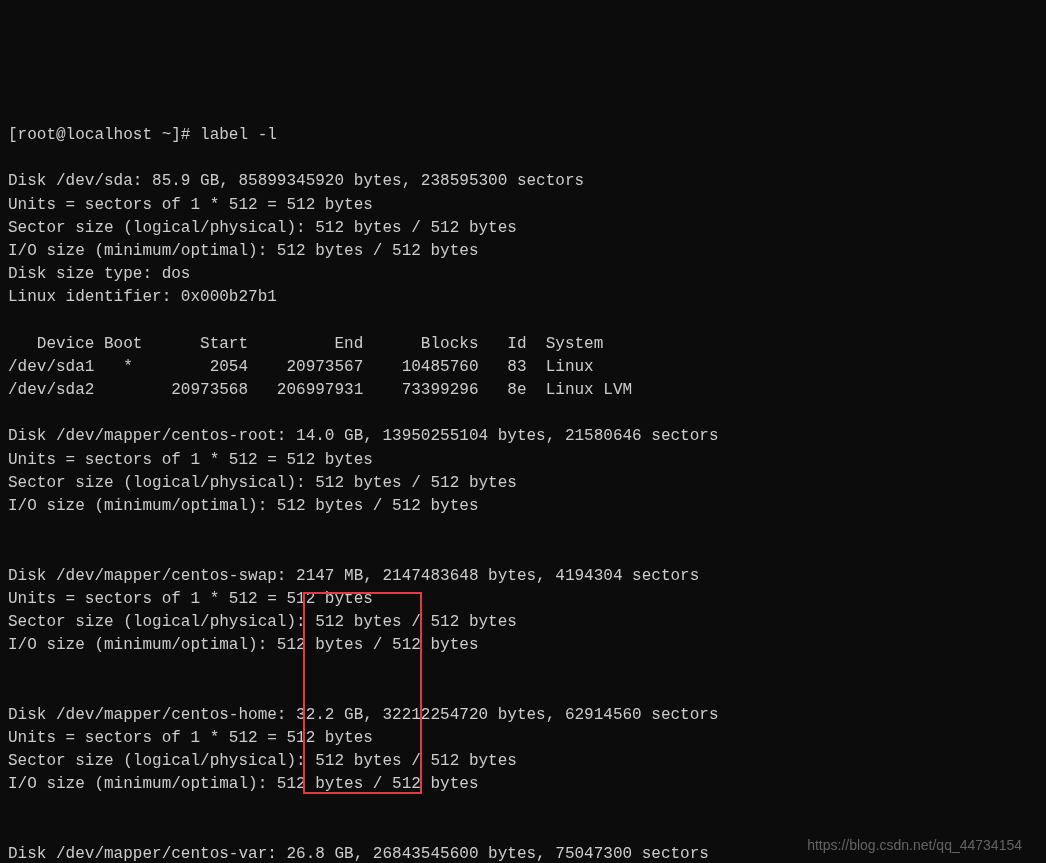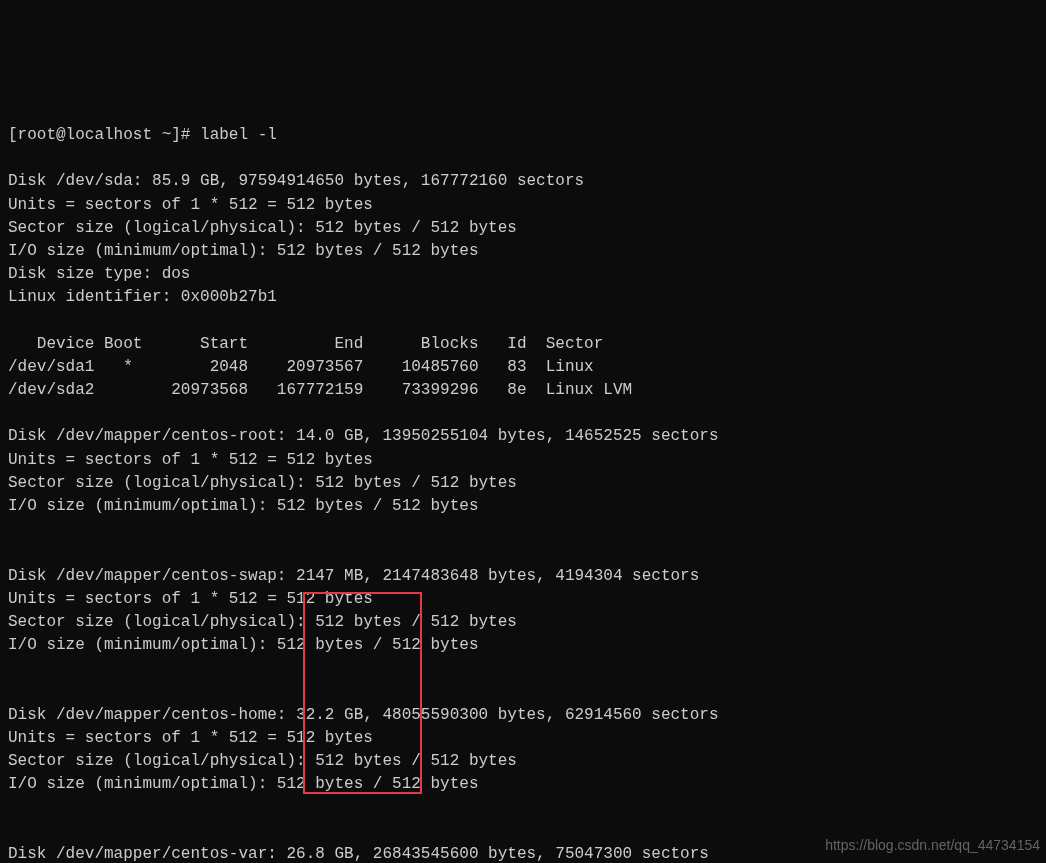--- a/index.html
+++ b/index.html
@@ -27,60 +27,60 @@
       position: absolute;
       border: 2px solid #e63946;
       left: 303px;
       top: 592px;
       width: 119px;
       height: 202px;
       pointer-events: none;
     }
     .watermark {
       position: absolute;
-      right: 6px;
+      right: 24px;
       bottom: 8px;
       color: #888888;
       font-size: 14px;
       font-family: Arial, sans-serif;
       opacity: 0.7;
     }
   </style>
 </head>
 <body>
 
 
 
 <div class="terminal">
 <span>[root@localhost ~]# label -l</span>
 
-<span>Disk /dev/sda: 85.9 GB, 97594914650 bytes, 167772160 sectors</span>
+<span>Disk /dev/sda: 85.9 GB, 85899345920 bytes, 238595300 sectors</span>
 <span>Units = sectors of 1 * 512 = 512 bytes</span>
 <span>Sector size (logical/physical): 512 bytes / 512 bytes</span>
 <span>I/O size (minimum/optimal): 512 bytes / 512 bytes</span>
 <span>Disk size type: dos</span>
 <span>Linux identifier: 0x000b27b1</span>
 
-<span>   Device Boot      Start         End      Blocks   Id  Sector</span>
-<span>/dev/sda1   *        2048    20973567    10485760   83  Linux</span>
-<span>/dev/sda2        20973568   167772159    73399296   8e  Linux LVM</span>
+<span>   Device Boot      Start         End      Blocks   Id  System</span>
+<span>/dev/sda1   *        2054    20973567    10485760   83  Linux</span>
+<span>/dev/sda2        20973568   206997931    73399296   8e  Linux LVM</span>
 
-<span>Disk /dev/mapper/centos-root: 14.0 GB, 13950255104 bytes, 14652525 sectors</span>
+<span>Disk /dev/mapper/centos-root: 14.0 GB, 13950255104 bytes, 21580646 sectors</span>
 <span>Units = sectors of 1 * 512 = 512 bytes</span>
 <span>Sector size (logical/physical): 512 bytes / 512 bytes</span>
 <span>I/O size (minimum/optimal): 512 bytes / 512 bytes</span>
 
 
 <span>Disk /dev/mapper/centos-swap: 2147 MB, 2147483648 bytes, 4194304 sectors</span>
 <span>Units = sectors of 1 * 512 = 512 bytes</span>
 <span>Sector size (logical/physical): 512 bytes / 512 bytes</span>
 <span>I/O size (minimum/optimal): 512 bytes / 512 bytes</span>
 
 
-<span>Disk /dev/mapper/centos-home: 32.2 GB, 48055590300 bytes, 62914560 sectors</span>
+<span>Disk /dev/mapper/centos-home: 32.2 GB, 32212254720 bytes, 62914560 sectors</span>
 <span>Units = sectors of 1 * 512 = 512 bytes</span>
 <span>Sector size (logical/physical): 512 bytes / 512 bytes</span>
 <span>I/O size (minimum/optimal): 512 bytes / 512 bytes</span>
 
 
 <span>Disk /dev/mapper/centos-var: 26.8 GB, 26843545600 bytes, 75047300 sectors</span>
 
 
 
 </div>

